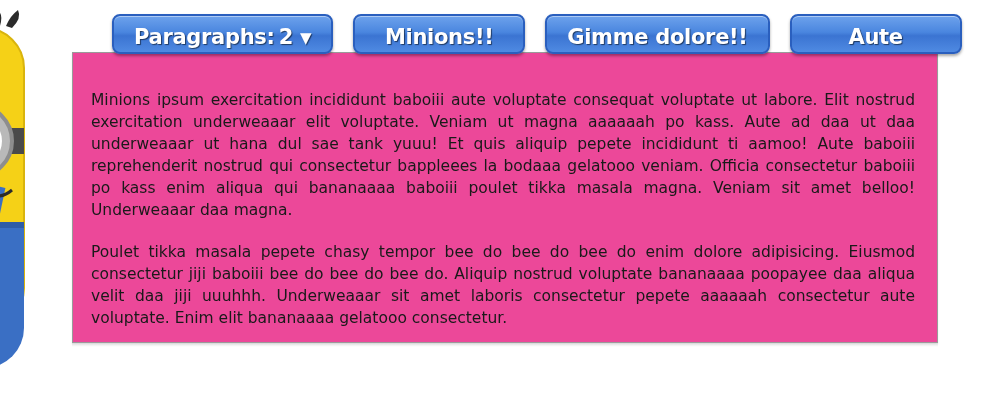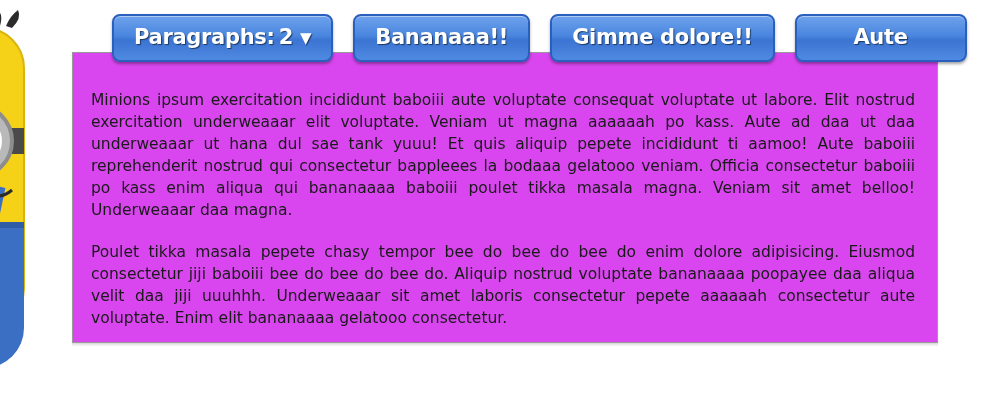--- a/index.html
+++ b/index.html
@@ -38,21 +38,21 @@
     border: 2px solid #2a5fbe;
     border-radius: 8px;
     background: linear-gradient(to bottom, #6da2ec 0%, #4a86df 45%, #3b74d2 55%, #4f8ae2 100%);
     box-shadow: 0 2px 3px rgba(0,0,0,0.35), inset 0 1px 0 rgba(255,255,255,0.45);
     color: #ffffff;
     font-family: "DejaVu Sans", sans-serif;
     font-weight: bold;
     font-size: 21px;
     letter-spacing: -0.3px;
     text-shadow: 1px 1px 1px rgba(0,0,0,0.55);
-    padding: 9px 20px 11px 20px;
+    padding: 9px 20px 3px 20px;
     cursor: pointer;
     white-space: nowrap;
     display: flex;
     align-items: center;
     justify-content: center;
     box-sizing: border-box;
   }
   #btn-paragraphs { min-width: 180px; }
   #btn-bananaaa   { min-width: 172px; }
   #btn-latin      { min-width: 172px; }
@@ -68,21 +68,21 @@
   .pcount { margin-left: 4px; }
 
   
   #panel {
     position: absolute;
     left: 72px;
     top: 52px;
     width: 866px;
     height: 291px;
     border: 1px solid #9a9a9a;
-    background: #d946ef;
+    background: #ec4899;
     box-sizing: border-box;
     box-shadow: 0 1px 2px rgba(0,0,0,0.08);
   }
   #panel-inner {
     padding: 36px 22px 10px 18px;
   }
   #panel p {
     margin: 0 0 20px 0;
     font-family: "DejaVu Sans", sans-serif;
     font-size: 15.5px;
@@ -130,21 +130,21 @@
 
   <path d="M36 180 q14 12 28 0" stroke="#2b2b2b" stroke-width="3" fill="none"></path>
 </svg>
 
 <div id="toolbar">
   <div class="tb-btn" id="btn-paragraphs">
     <span>Paragraphs:</span>
     <span class="pcount">2</span>
     <span class="caret">▼</span>
   </div>
-  <div class="tb-btn" id="btn-bananaaa">Bananaaa!!</div>
+  <div class="tb-btn" id="btn-bananaaa">Minions!!</div>
   <div class="tb-btn" id="btn-latin">Gimme dolore!!</div>
   <div class="tb-btn" id="btn-copy">Aute</div>
 </div>
 
 <div id="panel">
   <div id="panel-inner">
     <p>Minions ipsum exercitation incididunt baboiii aute voluptate consequat voluptate ut labore. Elit nostrud exercitation underweaaar elit voluptate. Veniam ut magna aaaaaah po kass. Aute ad daa ut daa underweaaar ut hana dul sae tank yuuu! Et quis aliquip pepete incididunt ti aamoo! Aute baboiii reprehenderit nostrud qui consectetur bappleees la bodaaa gelatooo veniam. Officia consectetur baboiii po kass enim aliqua qui bananaaaa baboiii poulet tikka masala magna. Veniam sit amet belloo! Underweaaar daa magna.</p>
     <p>Poulet tikka masala pepete chasy tempor bee do bee do bee do enim dolore adipisicing. Eiusmod consectetur jiji baboiii bee do bee do bee do. Aliquip nostrud voluptate bananaaaa poopayee daa aliqua velit daa jiji uuuhhh. Underweaaar sit amet laboris consectetur pepete aaaaaah consectetur aute voluptate. Enim elit bananaaaa gelatooo consectetur.</p>
   </div>
 </div>

